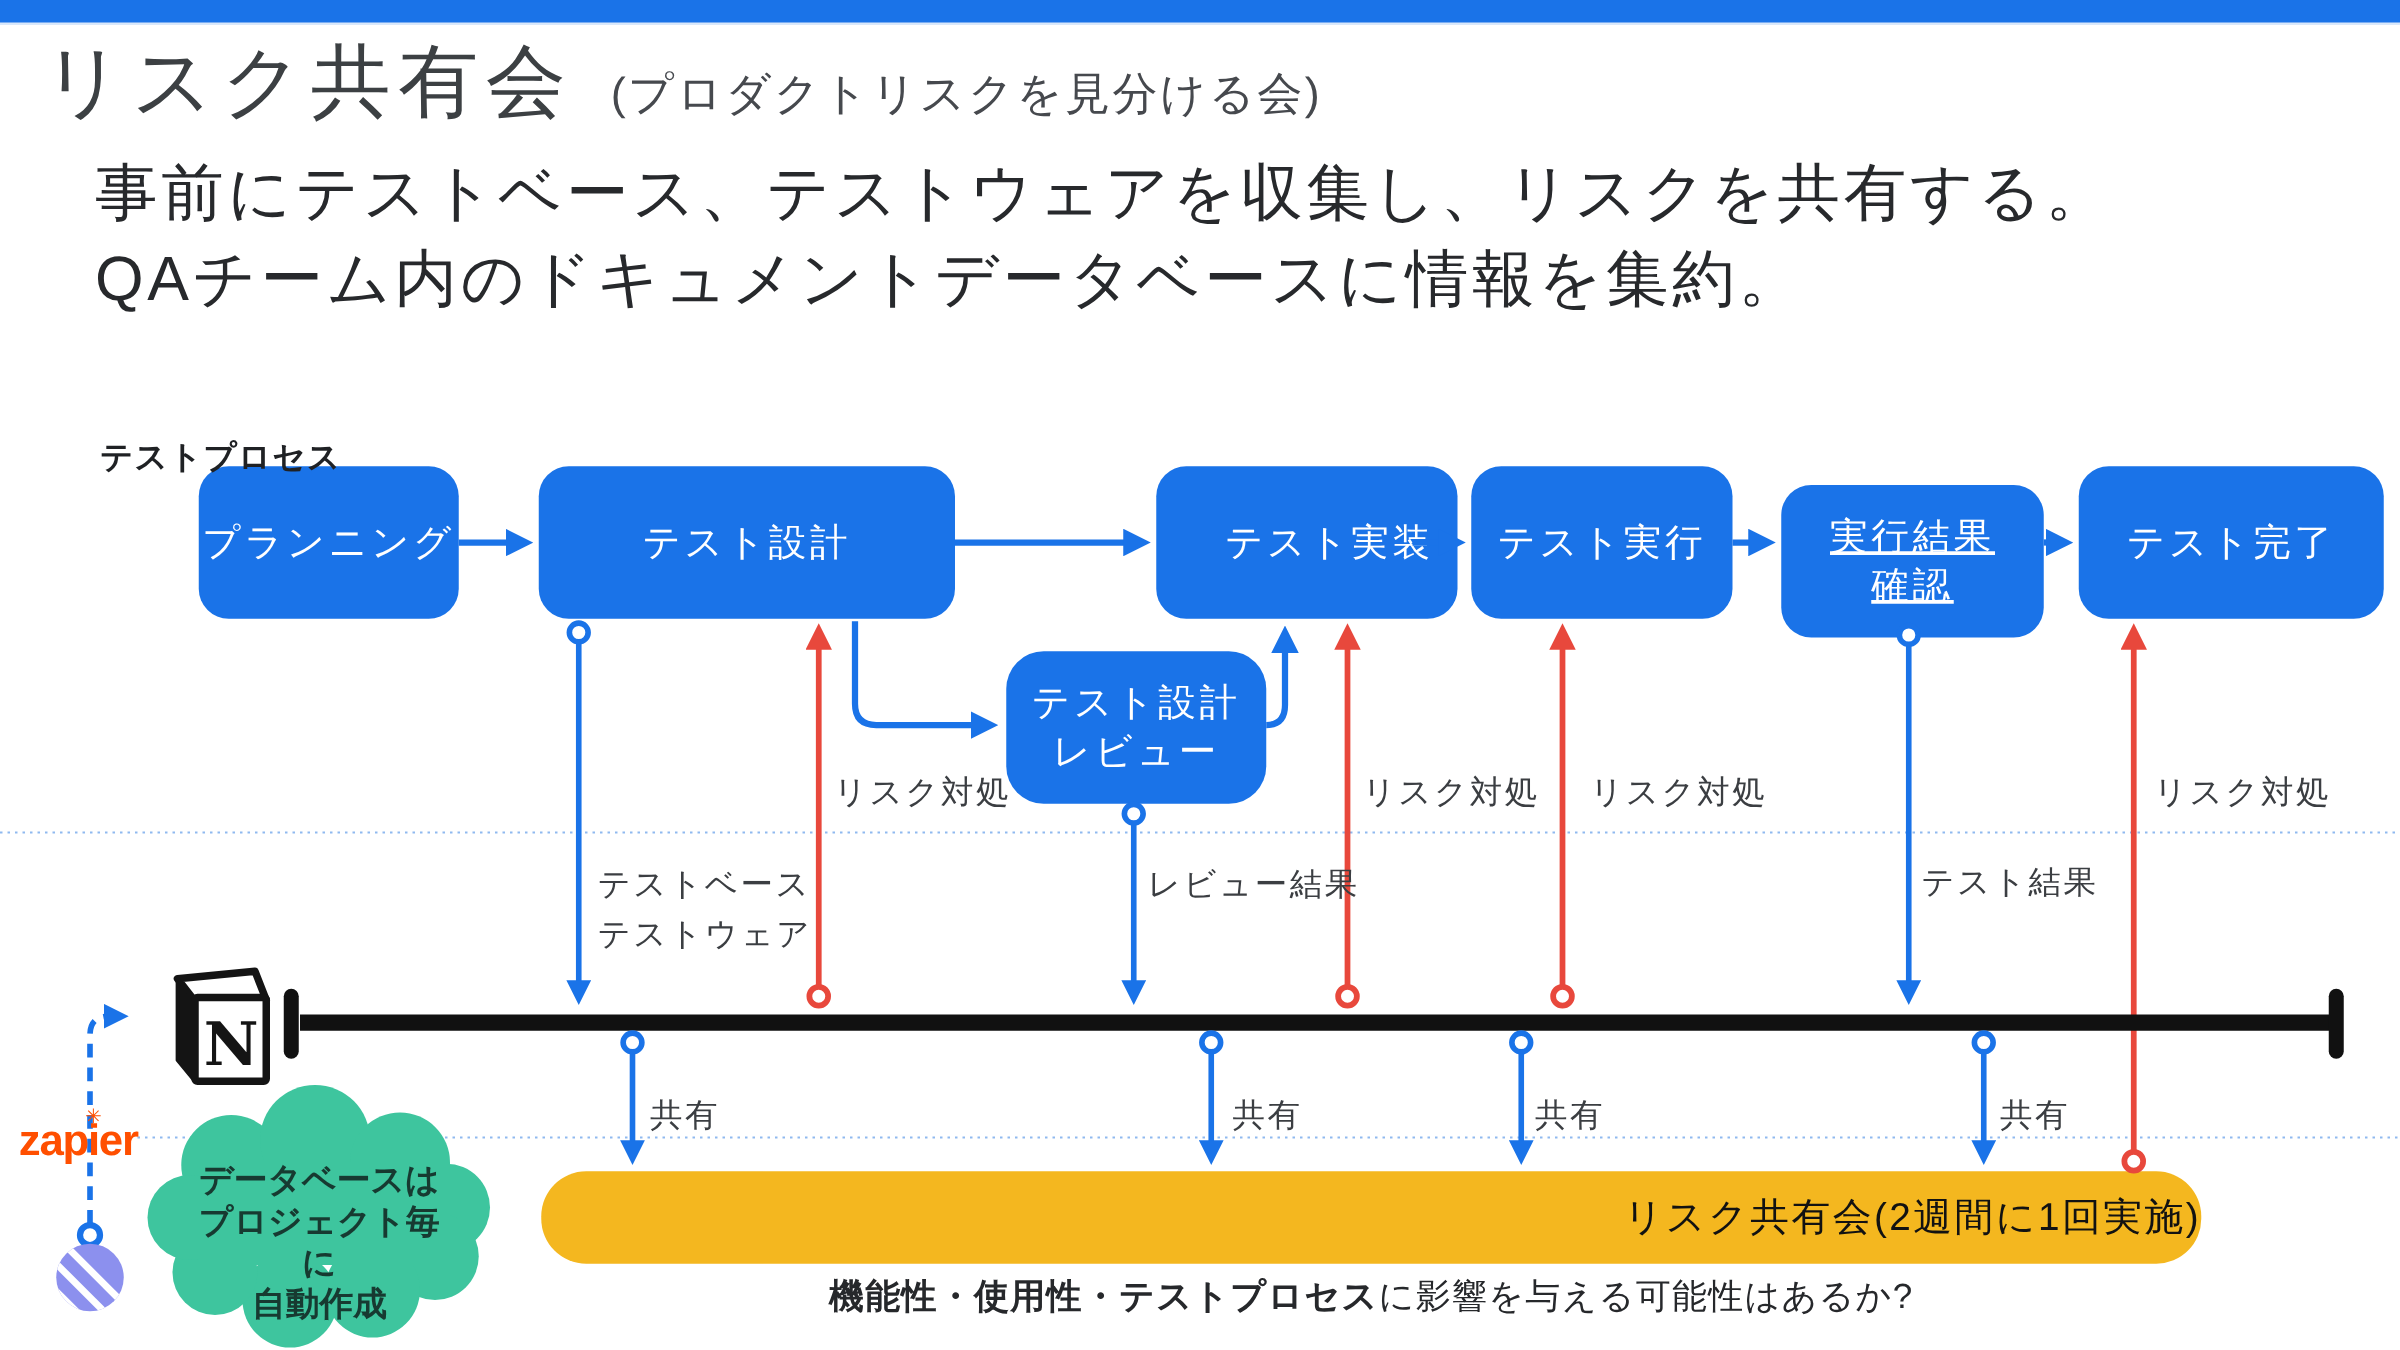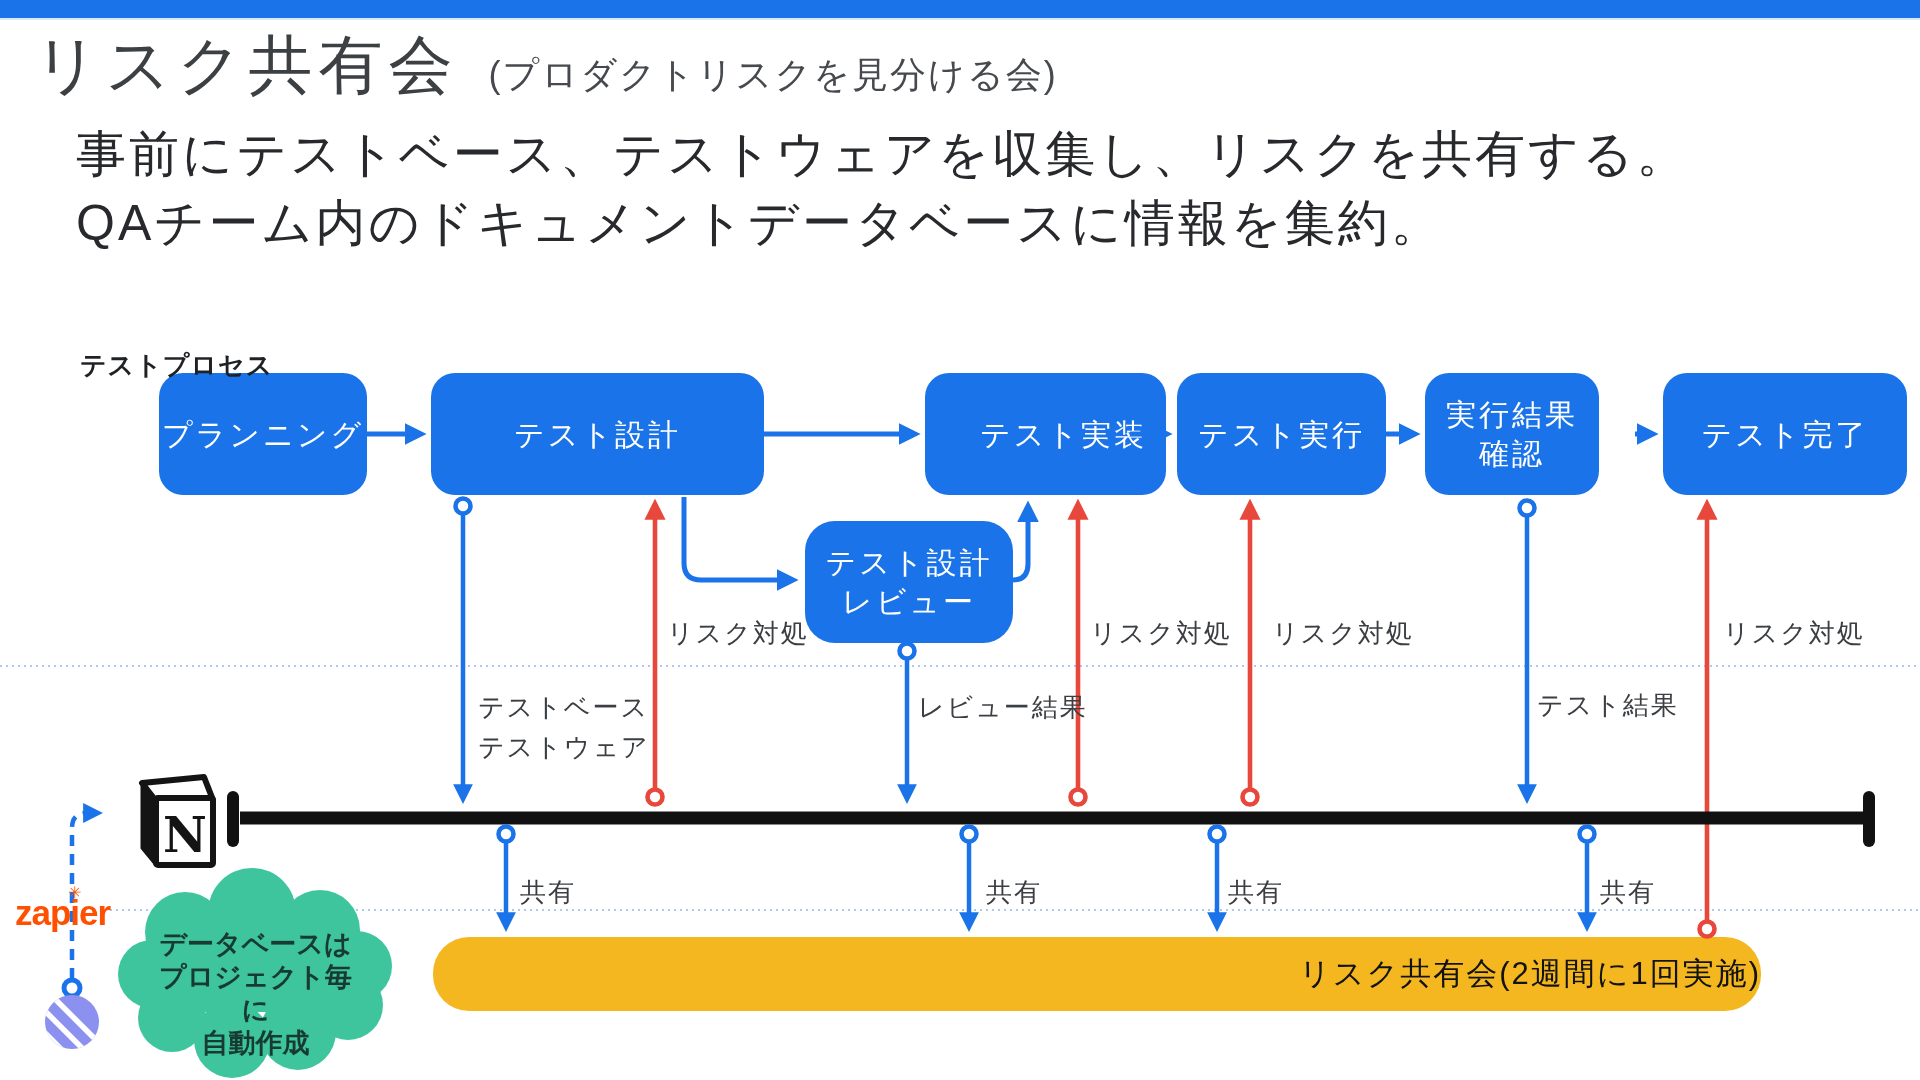--- a/index.html
+++ b/index.html
@@ -17,21 +17,21 @@
   .lbl-docdb{left:78px;top:694px;}
   .pbox{
     position:absolute;background:#1a73e8;border-radius:24px;color:#ffffff;
     display:flex;flex-direction:column;align-items:center;justify-content:center;
     font-size:30px;letter-spacing:3px;line-height:1.3;text-align:center;z-index:1;
   }
   .bx-planning{left:159px;top:373px;width:208px;height:122px;}
   .bx-design{left:431px;top:373px;width:333px;height:122px;}
   .bx-implement{left:925px;top:373px;width:205px;height:122px;padding-left:36px;}
   .bx-execute{left:1177px;top:373px;width:209px;height:122px;}
-  .bx-result{left:1425px;top:373px;width:174px;height:122px;}
+  .bx-result{left:1425px;top:388px;width:210px;height:122px;text-decoration:underline;}
   .bx-complete{left:1663px;top:373px;width:244px;height:122px;}
   .bx-review{left:805px;top:521px;width:208px;height:122px;border-radius:30px;}
   .slabel{position:absolute;font-size:26px;color:#3b3e42;letter-spacing:2px;z-index:3;white-space:nowrap;}
   .risk1{left:667px;top:616px;}  .risk2{left:1090px;top:616px;}
   .risk3{left:1272px;top:616px;} .risk4{left:1723px;top:616px;}
   .art-base{left:478px;top:690px;} .art-ware{left:478px;top:730px;}
   .art-review{left:918px;top:690px;} .art-result{left:1537px;top:688px;}
   .share1{left:520px;top:875px;} .share2{left:986px;top:875px;}
   .share3{left:1228px;top:875px;} .share4{left:1600px;top:875px;}
   .meeting-bar{
@@ -97,20 +97,23 @@
   <span class="slabel art-result">テスト結果</span>
 
   <span class="slabel share1">共有</span>
   <span class="slabel share2">共有</span>
   <span class="slabel share3">共有</span>
   <span class="slabel share4">共有</span>
 
   <div class="meeting-bar">
     <span>リスク共有会(2週間に1回実施)</span>
   </div>
+  <div class="caption">
+    <span class="b">機能性・使用性・テストプロセス</span><span>に影響を与える可能性はあるか?</span>
+  </div>
 
   <div class="cloud-text">
     <div>データベースは</div>
     <div>プロジェクト毎に</div>
     <div>自動作成</div>
   </div>
   <div class="zapier">
     <span>zapier</span>
     <span class="star">✳</span>
   </div>

